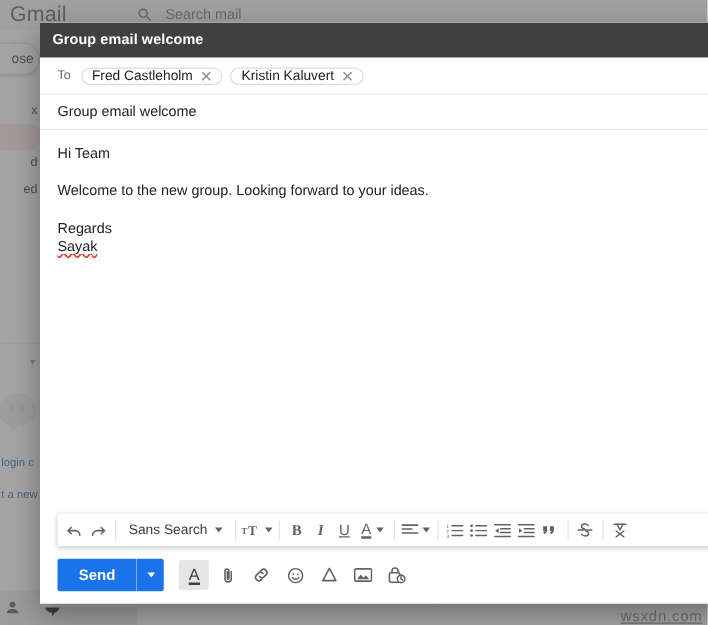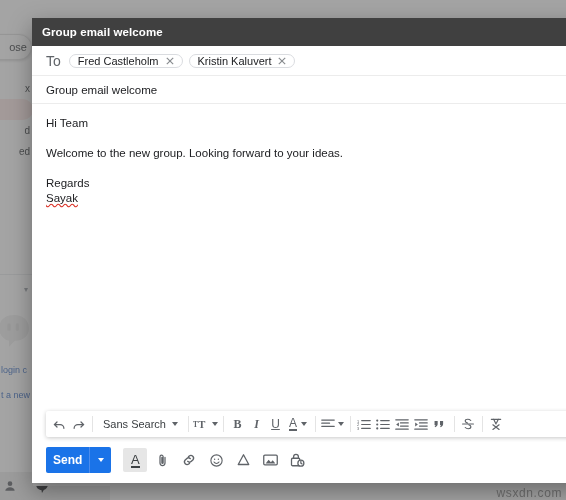--- a/index.html
+++ b/index.html
@@ -97,21 +97,21 @@
   .gm-row-sender {
     margin-left: 18px; font-size: 12px; font-weight: 700; color: #202124;
     width: 180px;
   }
   .gm-row-subject {
     font-size: 12px; font-weight: 700; color: #202124;
     white-space: nowrap;
   }
   .gm-watermark {
     position: absolute; right: 4px; bottom: 0px;
-    font-size: 12px; color: #8c8c8c; letter-spacing: .6px;
+    font-size: 12px; color: #8c8c8c; letter-spacing: .6px; text-decoration: underline;
   }
 
   
   #dim {
     position: absolute; inset: 0;
     background: rgba(90,90,90,.55);
     pointer-events: none;
   }
 
   
@@ -129,21 +129,21 @@
     flex: 0 0 auto;
   }
   .cp-title { font-size: 11.5px; font-weight: 700; letter-spacing: .1px; }
 
   .cp-to-row {
     display: flex; align-items: center; gap: 6px;
     height: 30px; padding: 0 14px;
     border-bottom: 1px solid #ececec;
     flex: 0 0 auto;
   }
-  .cp-to-label { font-size: 14px; color: #5f6368; margin-right: 2px; }
+  .cp-to-label { font-size: 10px; color: #5f6368; margin-right: 2px; }
   .chip {
     display: inline-flex; align-items: center; gap: 7px;
     height: 14px; padding: 0 8px;
     border: 1px solid #dadce0; border-radius: 10px;
     font-size: 11px; color: #202124; background: #fff;
     white-space: nowrap;
   }
   .chip-x { width: 8px; height: 8px; display: block; opacity: .75; }
 
   .cp-subject {
@@ -195,21 +195,21 @@
 
   
   .cp-send-row {
     height: 46px; display: flex; align-items: center;
     padding: 0 14px; gap: 0; flex: 0 0 auto;
   }
   .send-group { display: flex; align-items: stretch; height: 26px; }
   .send-btn {
     background: #1a73e8; color: #fff; font-size: 12px; font-weight: 700;
     border: none; border-radius: 2px 0 0 2px;
-    padding: 0 7px; cursor: pointer;
+    padding: 0 17px; cursor: pointer;
     display: flex; align-items: center;
   }
   .send-arrow {
     background: #1a73e8; border-radius: 0 2px 2px 0;
     border-left: 1px solid #4b8ced;
     width: 22px; display: flex; align-items: center; justify-content: center;
     cursor: pointer;
   }
   .send-arrow .caret { border-top-color: #fff; margin: 0; }
   .send-icons { display: flex; align-items: center; gap: 3px; margin-left: 12px; }
@@ -218,20 +218,29 @@
     display: flex; align-items: center; justify-content: center;
     color: #5f6368;
   }
   .si.active { background: #e6e6e6; }
 </style>
 </head>
 <body>
 
 <div id="app">
 
+  <div class="gm-topbar">
+    <div class="gm-logo">Gmail</div>
+    <div class="gm-search">
+      <svg class="gm-search-icon" viewBox="0 0 24 24" fill="#7a7a7a">
+        <path d="M15.5 14h-.79l-.28-.27A6.47 6.47 0 0016 9.5 6.5 6.5 0 109.5 16c1.61 0 3.09-.59 4.23-1.57l.27.28v.79l5 4.99L20.49 19l-4.99-5zm-6 0C7.01 14 5 11.99 5 9.5S7.01 5 9.5 5 14 7.01 14 9.5 11.99 14 9.5 14z"></path>
+      </svg>
+      <span class="gm-search-ph">Search mail</span>
+    </div>
+  </div>
 
   <div class="gm-sidebar">
     <div class="gm-compose">
       <span>ose</span>
     </div>
     <div class="gm-nav">
       <div class="gm-nav-item">
         <span>x</span>
       </div>
       <div class="gm-nav-item active">

